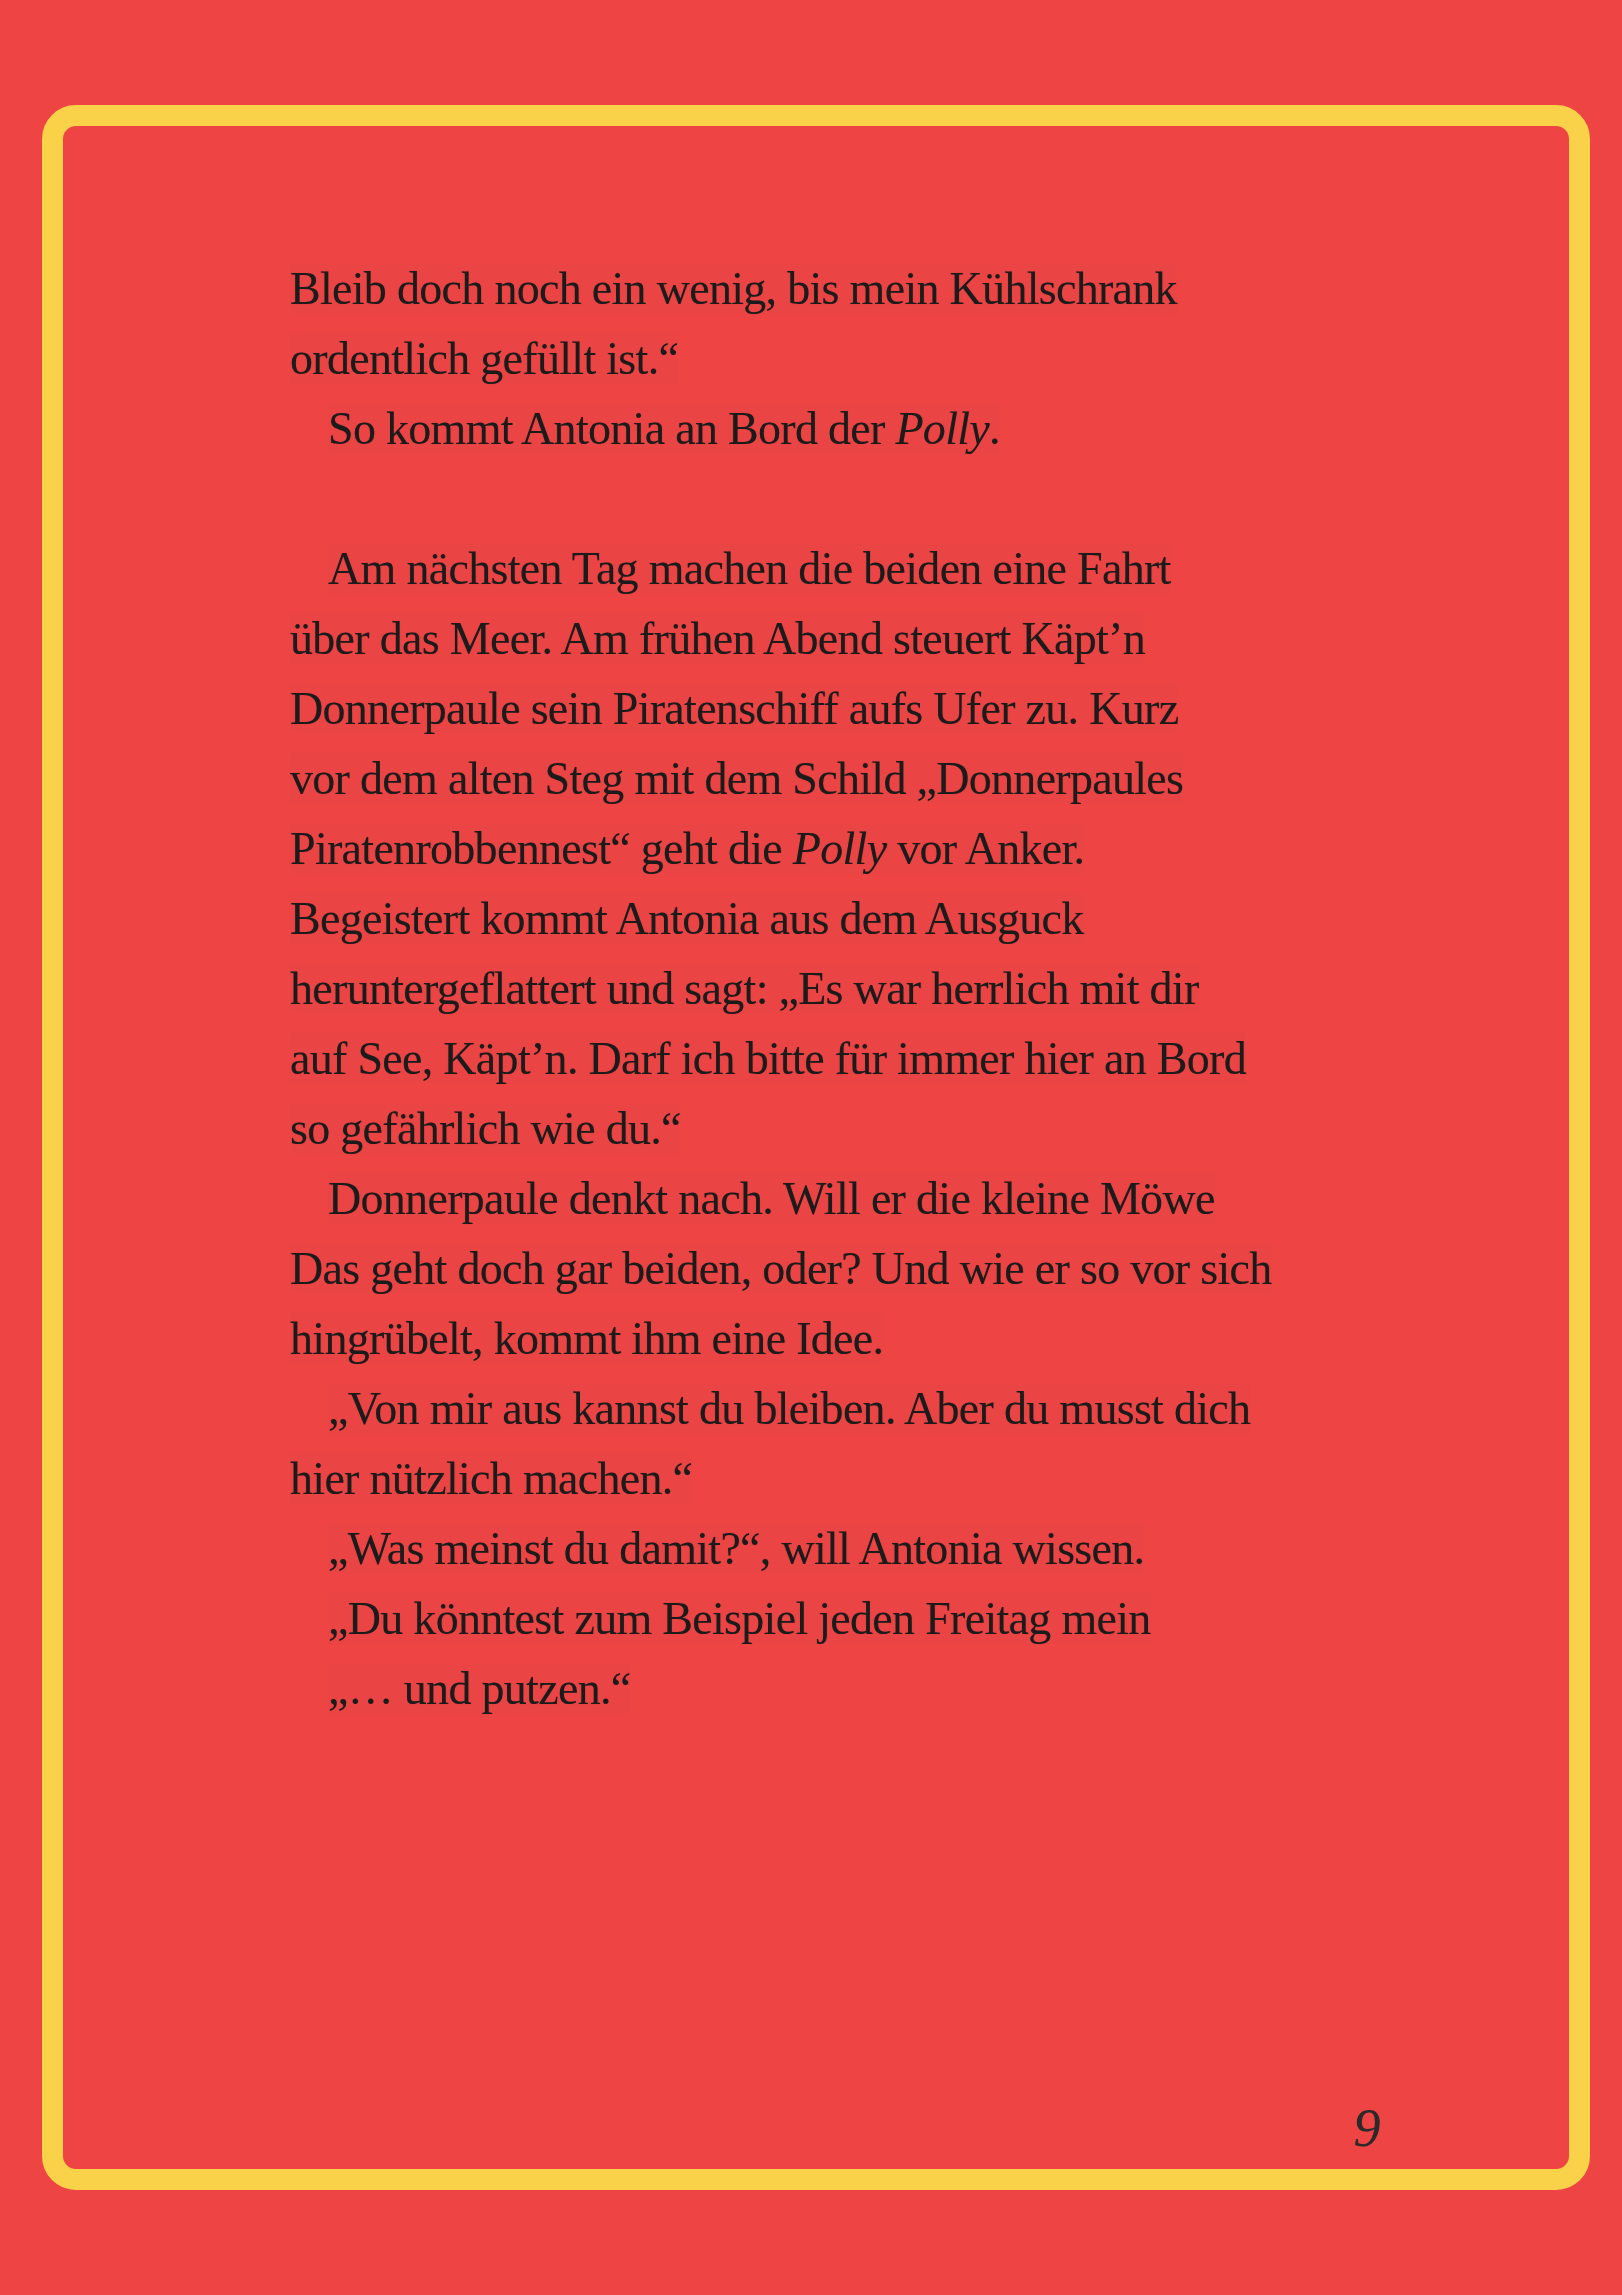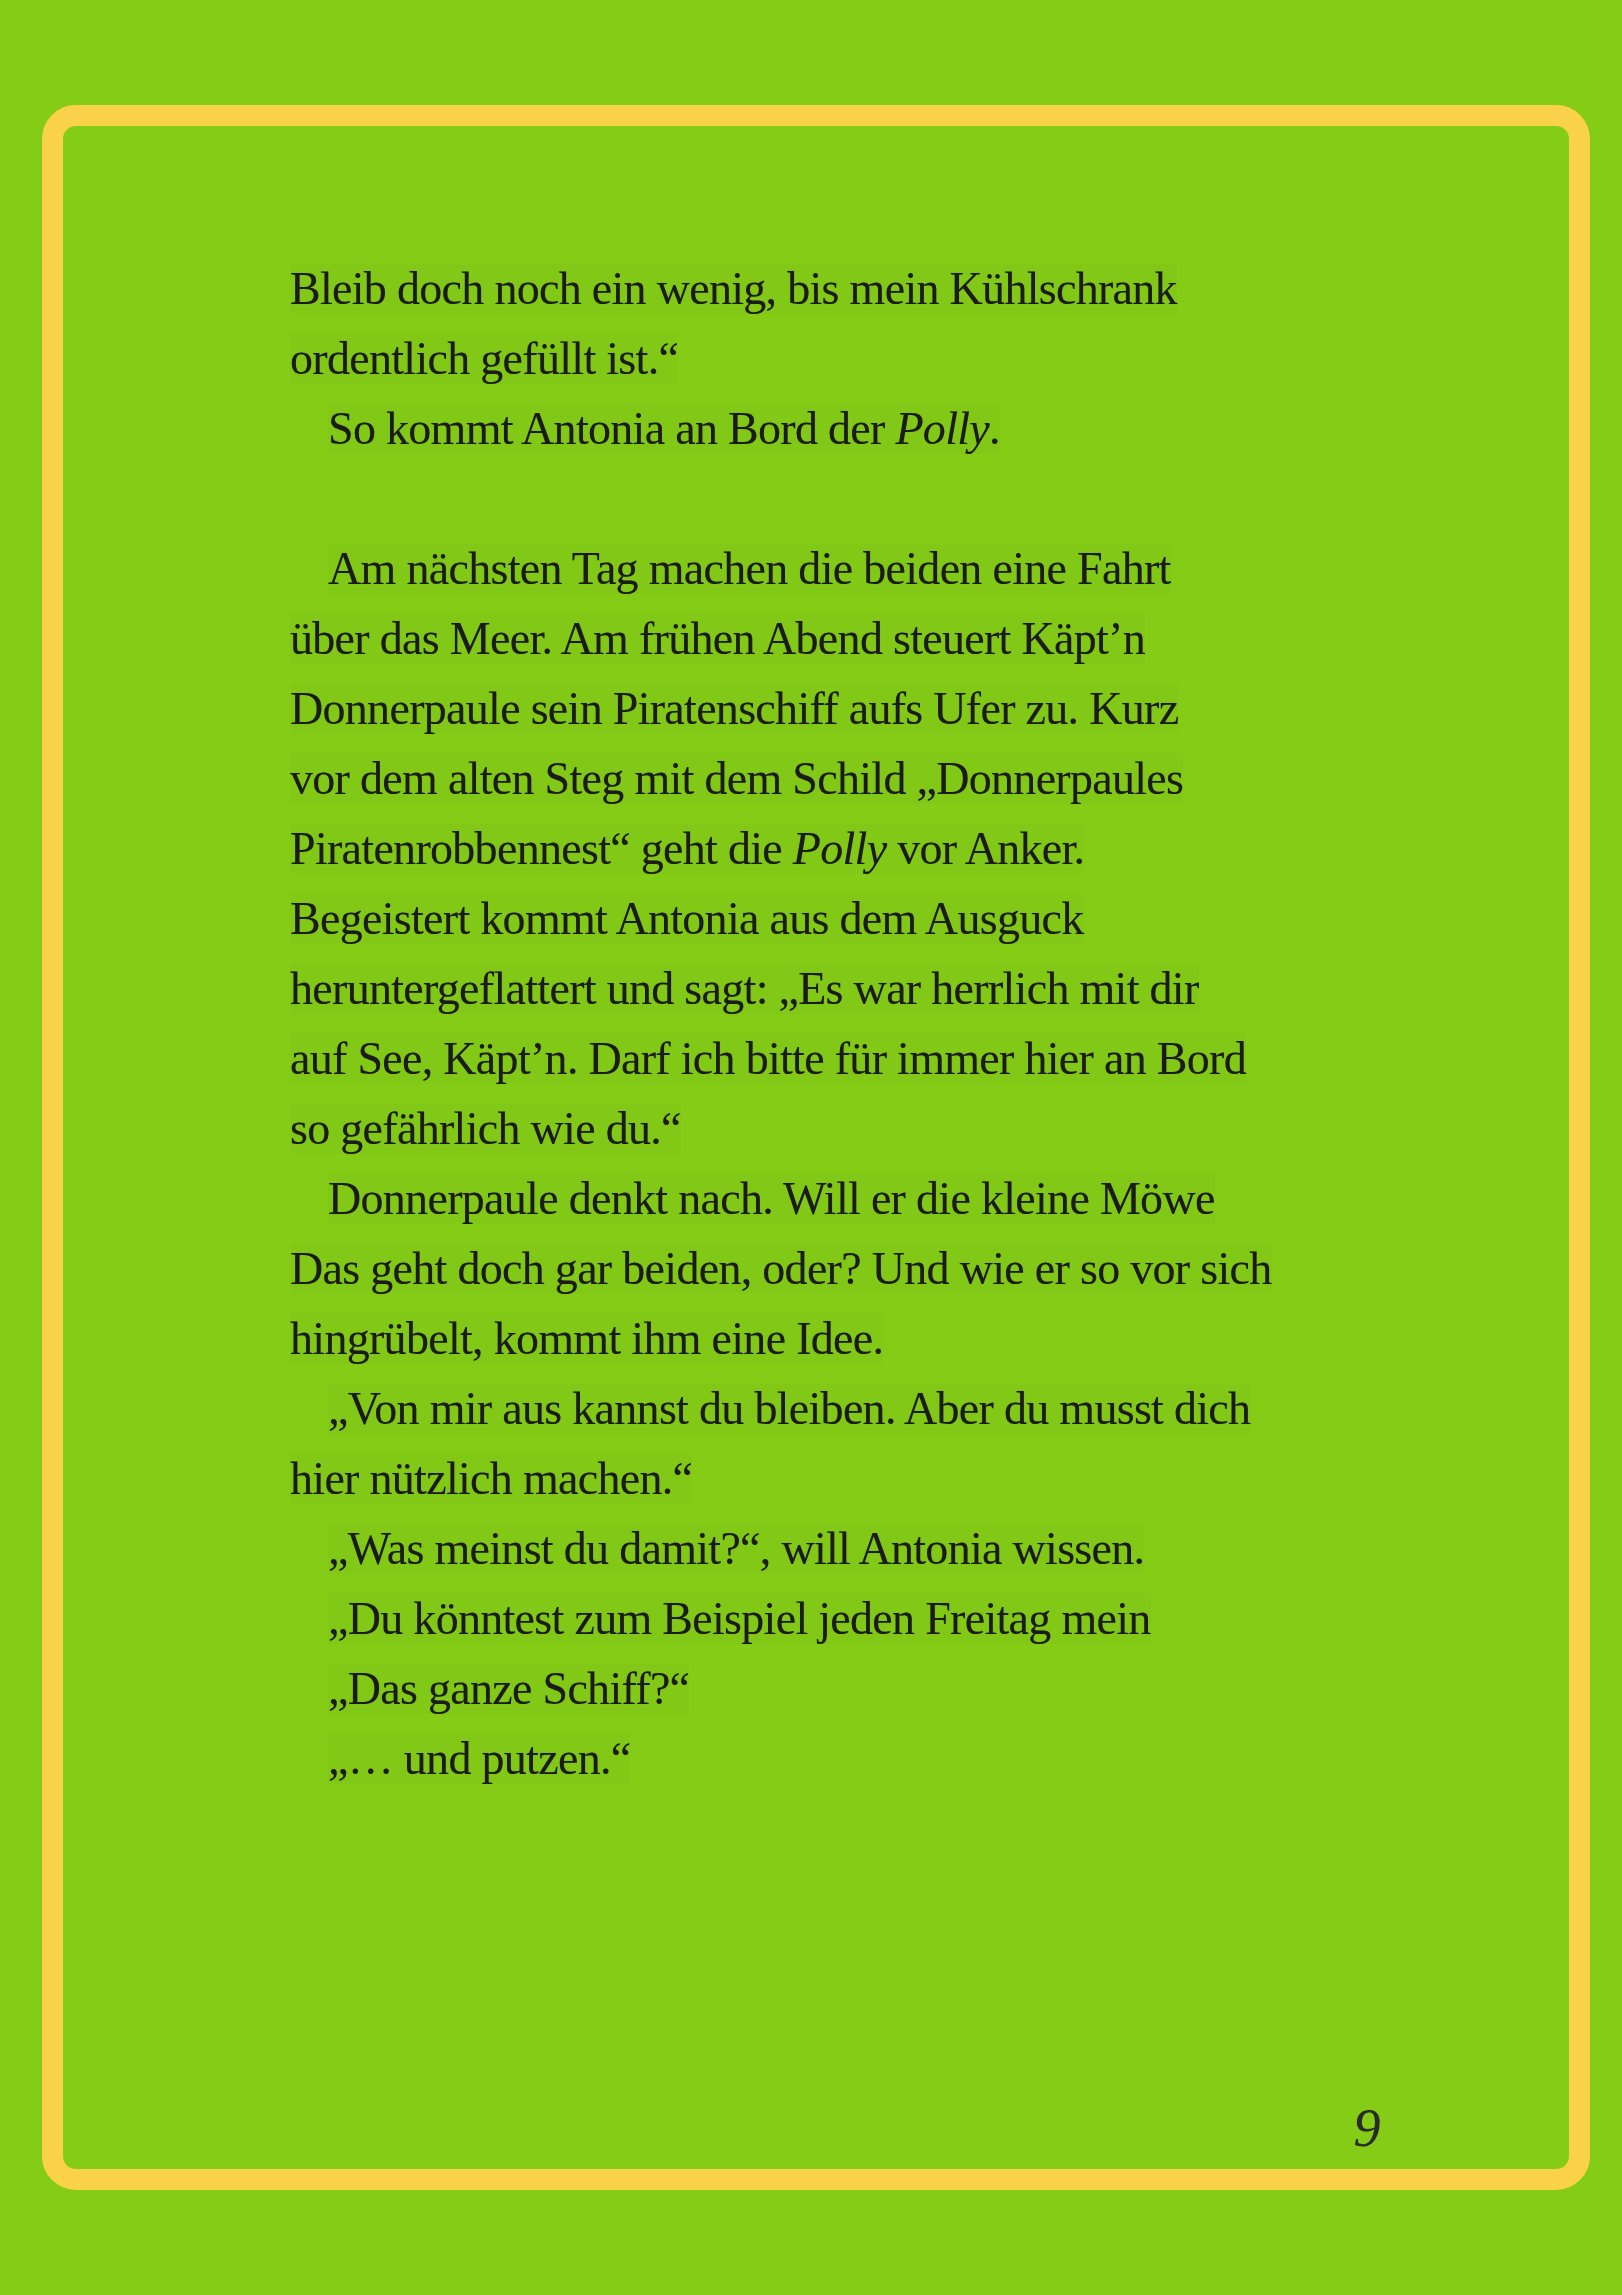--- a/index.html
+++ b/index.html
@@ -63,21 +63,21 @@
     text-align: center;
     font-size: 54px;
     font-style: italic;
     color: #2a2a2a;
     text-shadow: 0 0 0.7px rgba(30,30,30,0.35);
   }
 </style>
 </head>
 <body>
 
-<div id="page" style="background: #84cc16;">
+<div id="page" style="background: #ef4444;">
   <div class="frame" style="border-color: rgb(249, 210, 74);"></div>
   <div class="text-block" style="color: rgb(27, 27, 27);">
       <div class="text-line"><span class="seg">Bleib doch noch ein wenig, bis mein Kühlschrank</span></div>
       <div class="text-line"><span class="seg">ordentlich gefüllt ist.“</span></div>
       <div class="text-line indent"><span class="seg">So kommt Antonia an Bord der </span><span class="seg italic">Polly</span><span class="seg">.</span></div>
       <div class="text-line blank"></div>
       <div class="text-line indent"><span class="seg">Am nächsten Tag machen die beiden eine Fahrt</span></div>
       <div class="text-line"><span class="seg">über das Meer. Am frühen Abend steuert Käpt’n</span></div>
       <div class="text-line"><span class="seg">Donnerpaule sein Piratenschiff aufs Ufer zu. Kurz</span></div>
       <div class="text-line"><span class="seg">vor dem alten Steg mit dem Schild „Donnerpaules</span></div>
@@ -86,18 +86,17 @@
       <div class="text-line"><span class="seg">heruntergeflattert und sagt: „Es war herrlich mit dir</span></div>
       <div class="text-line"><span class="seg">auf See, Käpt’n. Darf ich bitte für immer hier an Bord</span></div>
       <div class="text-line"><span class="seg">so gefährlich wie du.“</span></div>
       <div class="text-line indent"><span class="seg">Donnerpaule denkt nach. Will er die kleine Möwe</span></div>
       <div class="text-line"><span class="seg">Das geht doch gar beiden, oder? Und wie er so vor sich</span></div>
       <div class="text-line"><span class="seg">hingrübelt, kommt ihm eine Idee.</span></div>
       <div class="text-line indent"><span class="seg">„Von mir aus kannst du bleiben. Aber du musst dich</span></div>
       <div class="text-line"><span class="seg">hier nützlich machen.“</span></div>
       <div class="text-line indent"><span class="seg">„Was meinst du damit?“, will Antonia wissen.</span></div>
       <div class="text-line indent"><span class="seg">„Du könntest zum Beispiel jeden Freitag mein</span></div>
-      <div class="text-line indent"><span class="seg">„Das ganze Schiff?“</span></div>
       <div class="text-line indent"><span class="seg">„… und putzen.“</span></div>
     </div>
   <div class="page-number">9</div>
 </div>
 
 
 </body></html>

